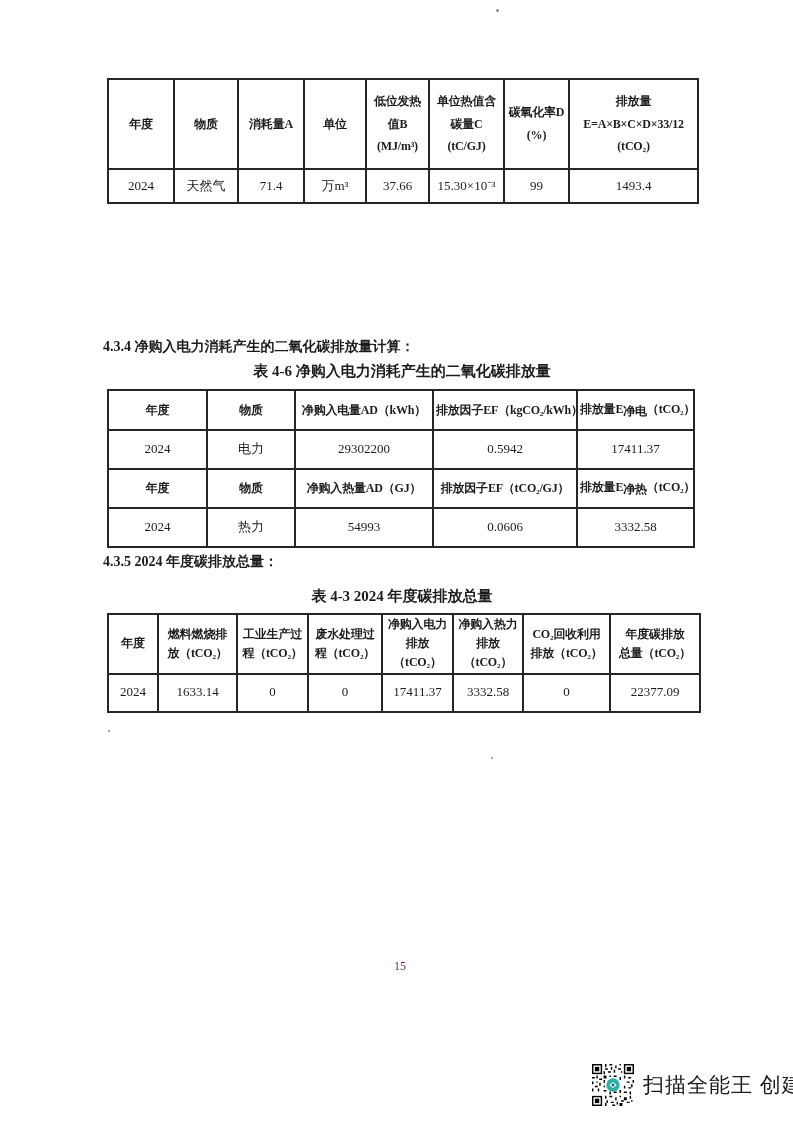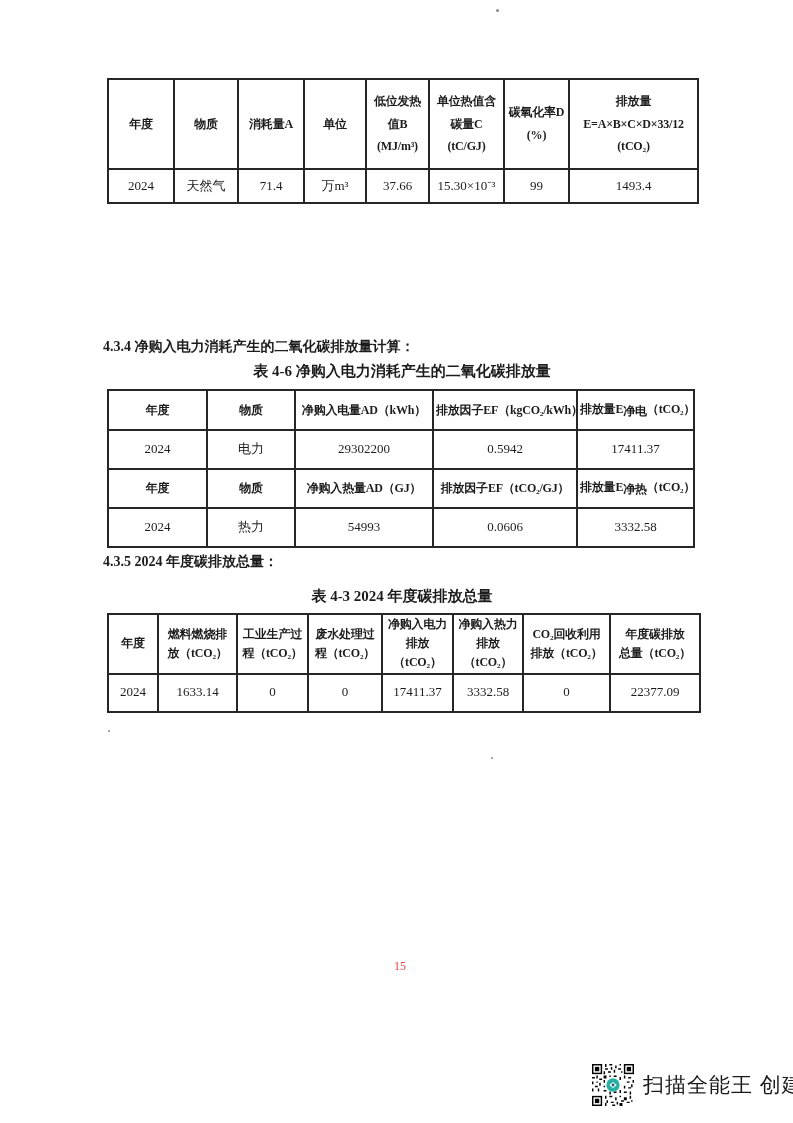--- a/index.html
+++ b/index.html
@@ -12,21 +12,21 @@
   .hd{font-weight:700;font-size:12px;letter-spacing:-0.2px;}
   .val{font-size:13px;}
   .nowrap{white-space:nowrap;}
   .sub{font-size:12px;vertical-align:-2px;}
   
   .heading{position:absolute;left:103px;font-size:14px;font-weight:700;white-space:nowrap;}
   .body-text{position:absolute;left:133px;font-size:14px;white-space:nowrap;}
   .tbl-title{position:absolute;left:107px;width:590px;text-align:center;
              font-size:15px;font-weight:700;white-space:nowrap;}
   .page-num{position:absolute;left:370px;width:60px;top:959px;text-align:center;
-            font-size:12px;color:#ef4444;}
+            font-size:12px;color:#701a75;}
   
   .watermark{position:absolute;left:592px;top:1064px;display:flex;align-items:center;}
   .wm-text{font-family:"Liberation Sans", sans-serif;font-size:21px;color:#1a1a1a;
            margin-left:9px;letter-spacing:1px;white-space:nowrap;}
   
   .speck{position:absolute;background:#8a8a8a;border-radius:50%;}
 </style>
 </head>
 <body>
 

